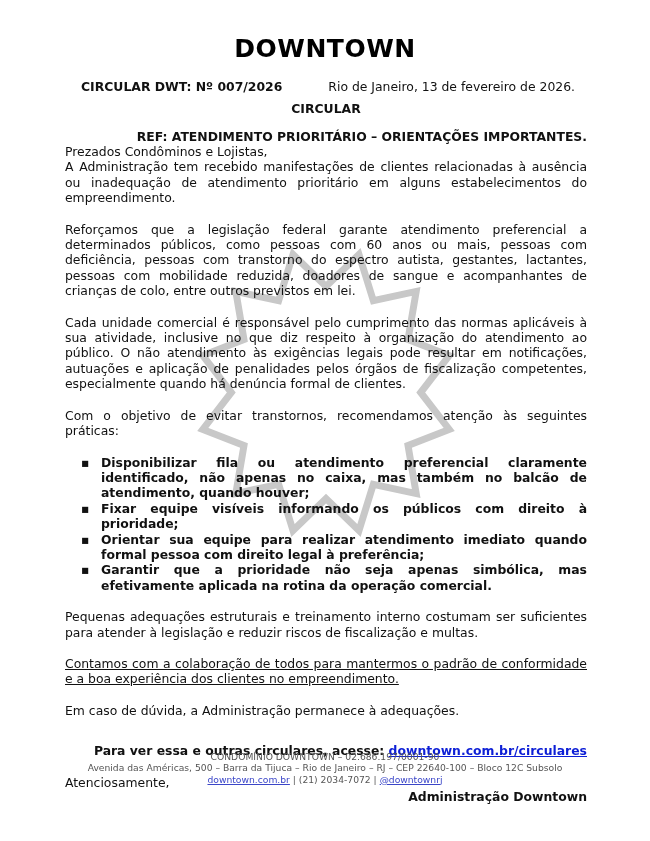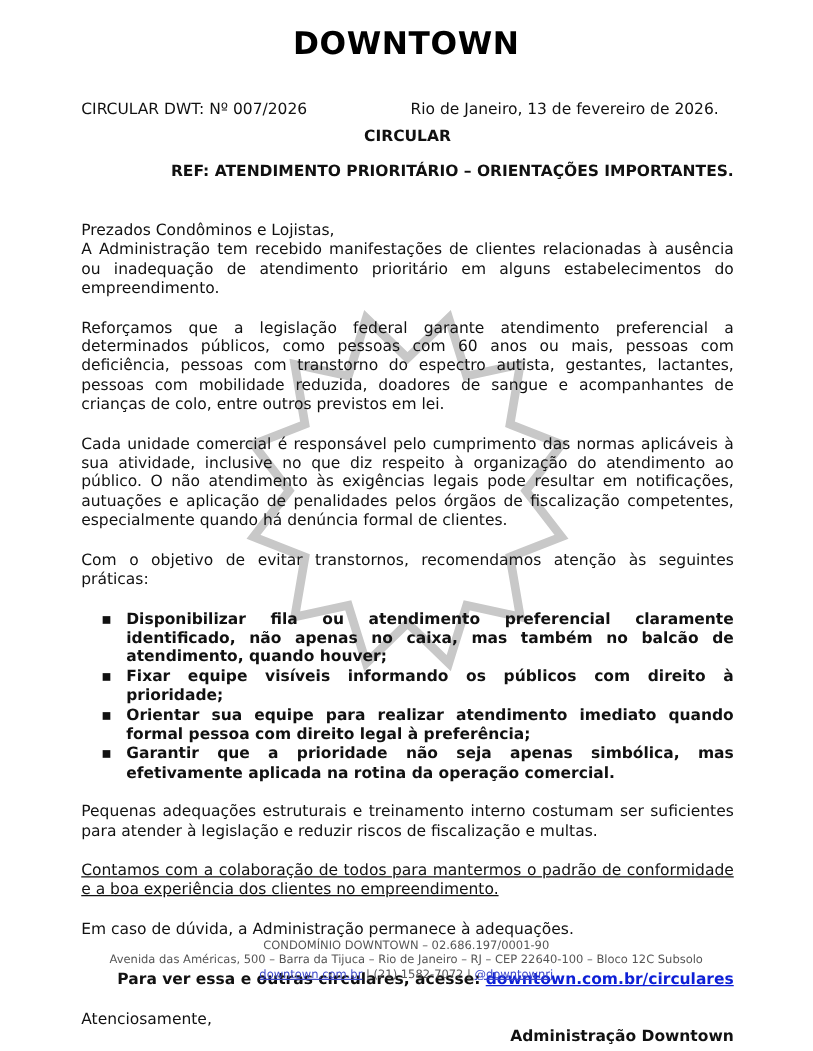--- a/index.html
+++ b/index.html
@@ -3,28 +3,28 @@
 <meta charset="utf-8">
 <style>
   html, body { margin: 0; padding: 0; background: #ffffff; }
   body {
     width: 650px; height: 841px; position: relative; overflow: hidden;
     font-family: "DejaVu Sans", sans-serif; color: #111;
   }
   .page { position: absolute; left: 0; top: 0; width: 650px; height: 841px; }
   .watermark { position: absolute; left: 195px; top: 245px; width: 262px; height: 295px; pointer-events: none; }
   .logo {
-    position: absolute; top: 20px; left: 0; width: 650px; text-align: center;
+    position: absolute; top: 34px; left: 0; width: 650px; text-align: center;
     font-family: "DejaVu Sans", sans-serif; font-weight: bold; font-size: 25px;
     letter-spacing: 0.5px; color: #000;
   }
   .content { position: absolute; left: 65px; width: 522px; font-size: 12.4px; line-height: 15.4px; }
   .b { font-weight: bold; text-align: right; }
   .row { position: absolute; left: 65px; width: 522px; font-size: 12.4px; }
-  .circ-num { position: absolute; left: 0; top: 0; font-weight: normal; }
+  .circ-num { position: absolute; left: 16px; top: 0; font-weight: bold; }
   .circ-date { position: absolute; right: 12px; top: 0; }
   .center { text-align: center; }
   p { margin: 0; text-align: justify; }
   ul { margin: 0; padding: 0 0 0 36px; list-style: none; }
   ul li { position: relative; font-weight: bold; text-align: justify; }
   ul li .bullet { position: absolute; left: -20px; top: 0; }
   a { color: #0d1fd6; text-decoration: underline; }
   .footer {
     position: absolute; left: 0; width: 650px; top: 751px; text-align: center;
     font-size: 9.2px; line-height: 11.3px; color: #555;
@@ -44,21 +44,21 @@
 
   <div class="row" style="top:79px;height:16px;">
     <span class="circ-num">CIRCULAR DWT: Nº 007/2026</span>
     <span class="circ-date">Rio de Janeiro, 13 de fevereiro de 2026.</span>
   </div>
 
   <div class="row center b" style="top:101px;">CIRCULAR</div>
 
   <div class="row b" style="top:129px;">REF: ATENDIMENTO PRIORITÁRIO – ORIENTAÇÕES IMPORTANTES.</div>
 
-  <div class="content" style="top:176px;">
+  <div class="content" style="top:144px;">
     <p>Prezados Condôminos e Lojistas,</p>
     <p style="">A Administração tem recebido manifestações de clientes relacionadas à ausência ou inadequação de atendimento prioritário em alguns estabelecimentos do empreendimento.</p>
     <p style="margin-top:16px;">Reforçamos que a legislação federal garante atendimento preferencial a determinados públicos, como pessoas com 60 anos ou mais, pessoas com deficiência, pessoas com transtorno do espectro autista, gestantes, lactantes, pessoas com mobilidade reduzida, doadores de sangue e acompanhantes de crianças de colo, entre outros previstos em lei.</p>
     <p style="margin-top:16px;">Cada unidade comercial é responsável pelo cumprimento das normas aplicáveis à sua atividade, inclusive no que diz respeito à organização do atendimento ao público. O não atendimento às exigências legais pode resultar em notificações, autuações e aplicação de penalidades pelos órgãos de fiscalização competentes, especialmente quando há denúncia formal de clientes.</p>
     <p style="margin-top:16px;">Com o objetivo de evitar transtornos, recomendamos atenção às seguintes práticas:</p>
     <ul style="margin-top:16px;">
       <li><span class="bullet">▪</span><span>Disponibilizar fila ou atendimento preferencial claramente identificado, não apenas no caixa, mas também no balcão de atendimento, quando houver;</span></li>
       <li><span class="bullet">▪</span><span>Fixar equipe visíveis informando os públicos com direito à prioridade;</span></li>
       <li><span class="bullet">▪</span><span>Orientar sua equipe para realizar atendimento imediato quando formal pessoa com direito legal à preferência;</span></li>
       <li><span class="bullet">▪</span><span>Garantir que a prioridade não seja apenas simbólica, mas efetivamente aplicada na rotina da operação comercial.</span></li>
@@ -70,16 +70,16 @@
       <span>Para ver essa e outras circulares, acesse: </span><a>downtown.com.br/circulares</a>
     </div>
     <div style="margin-top:17px;line-height:14px;">Atenciosamente,</div>
     <div style="line-height:14px;" class="b">Administração Downtown</div>
   </div>
 
   <div class="footer">
     <div>CONDOMÍNIO DOWNTOWN – 02.686.197/0001-90</div>
     <div>Avenida das Américas, 500 – Barra da Tijuca – Rio de Janeiro – RJ – CEP 22640-100 – Bloco 12C Subsolo</div>
     <div>
-      <a>downtown.com.br</a><span> | </span><span>(21) 1582-7072</span><span> | </span><a>@downtownrj</a>
+      <a>downtown.com.br</a><span> | </span><span>(21) 2034-7072</span><span> | </span><a>@downtownrj</a>
     </div>
   </div>
 </div>
 
 </body></html>

